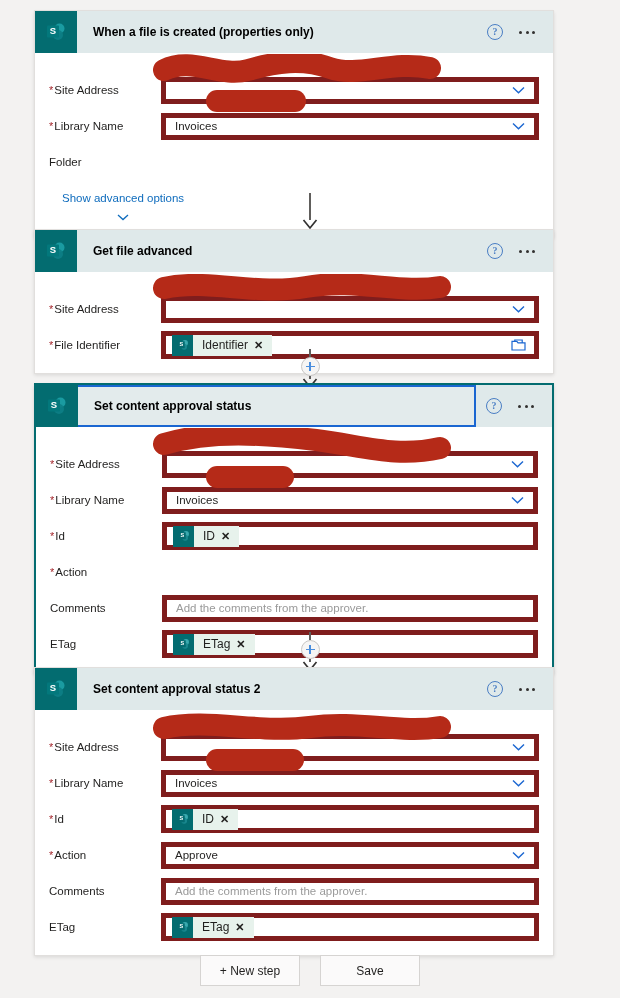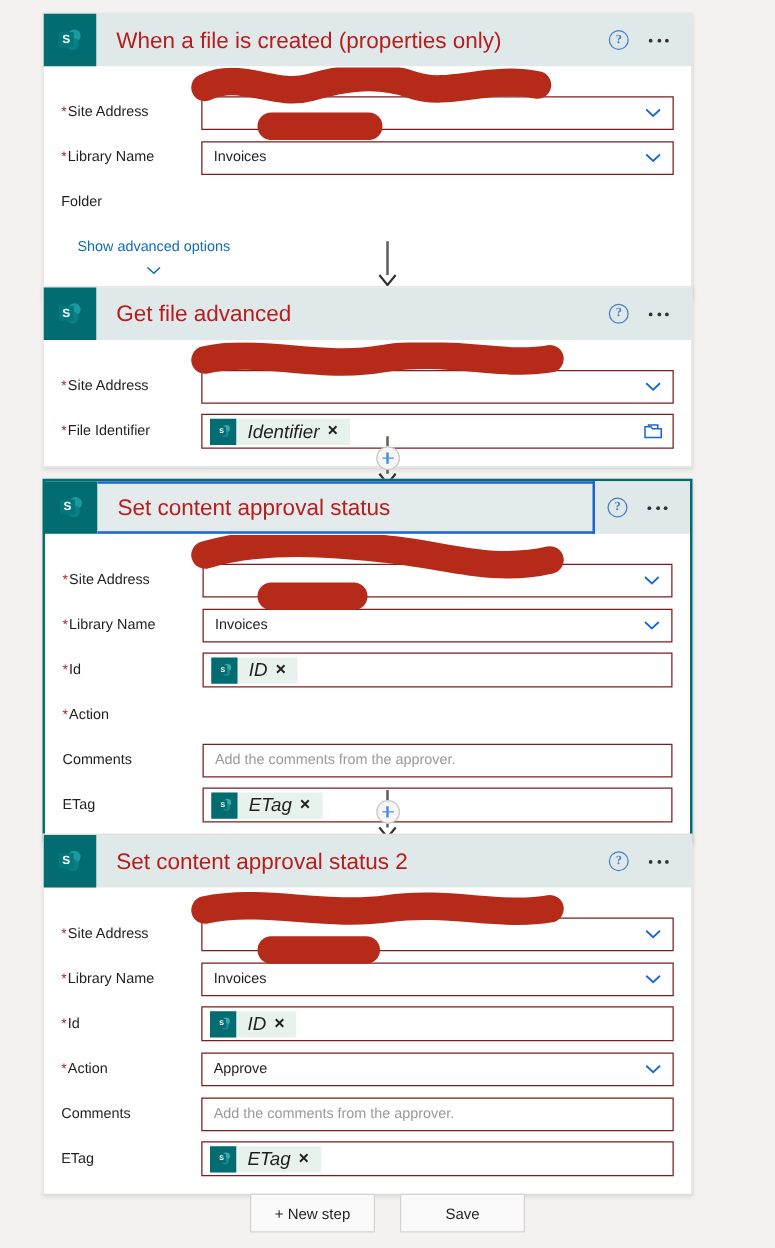--- a/index.html
+++ b/index.html
@@ -58,25 +58,26 @@
     padding-left: 16px;
     min-width: 0;
   }
   .card.selected .head-title-wrap {
     border: 2px solid #1a66d1;
     border-left: none;
     background: #e3ebec;
     margin-right: 0;
   }
   .head-title {
-    font-size: 18px;
-    color: #b91c1c;
+    font-size: 12px;
+    color: #000000;
     white-space: nowrap;
     overflow: hidden;
     text-overflow: ellipsis;
+    font-weight: bold;
   }
   .head-actions {
     display: flex;
     align-items: center;
     gap: 14px;
     padding: 0 16px 0 10px;
   }
   .help-icon {
     width: 16px; height: 16px;
     border: 1.3px solid #4a7ec4;
@@ -119,21 +120,21 @@
   .lbl .req {
     color: #a4262c;
     margin-right: 1px;
     font-size: 11px;
   }
 
   .field {
     flex: 1;
     position: relative;
     height: 27px;
-    border: 1px solid #7f1d1d;
+    border: 5px solid #7f1d1d;
     background: #fff;
     display: flex;
     align-items: center;
     padding: 0 28px 0 9px;
     font-size: 11.5px;
     color: #201f1e;
     overflow: visible;
   }
   .field.tall { height: 28px; }
   .field .ph { color: #9a9a9a; }
@@ -160,25 +161,24 @@
     height: 21px;
     background: #e7f2ec;
     margin-left: -3px;
   }
   .token-ico {
     width: 21px; height: 21px;
     background: #036c70;
     display: flex; align-items: center; justify-content: center;
   }
   .token-txt {
-    font-size: 15px;
+    font-size: 12px;
     color: #201f1e;
     padding: 0 6px 0 9px;
     white-space: nowrap;
-    font-style: italic;
   }
   .token-x {
     font-size: 11px;
     color: #201f1e;
     padding-right: 9px;
     line-height: 1;
     font-weight: 600;
   }
 
   

